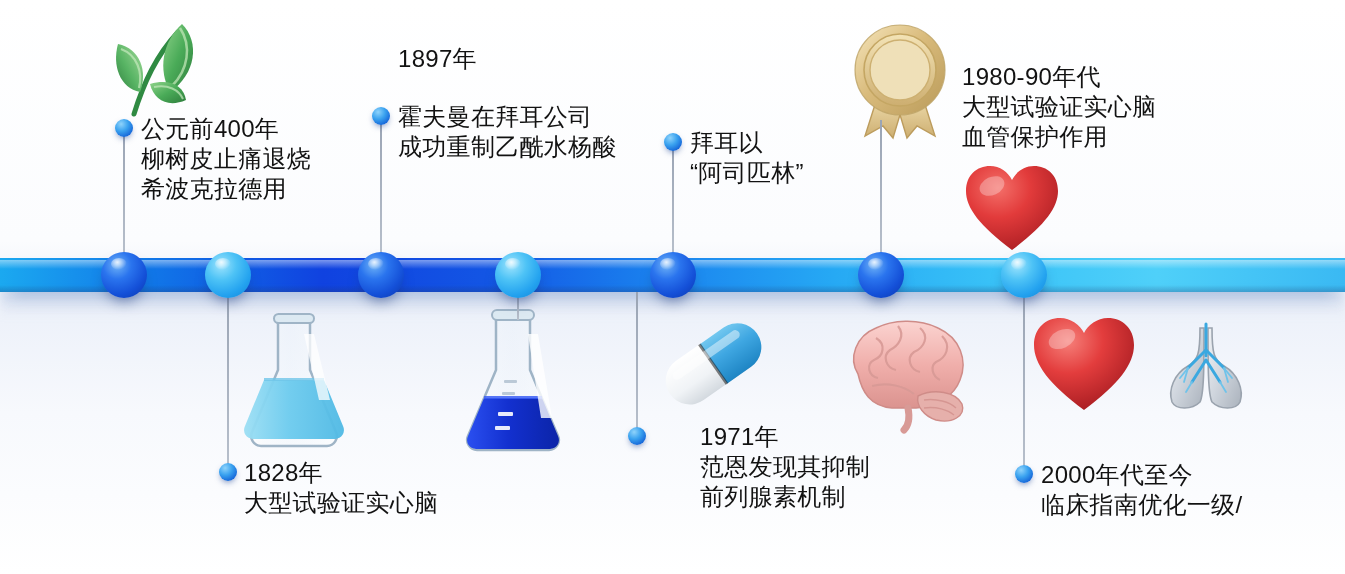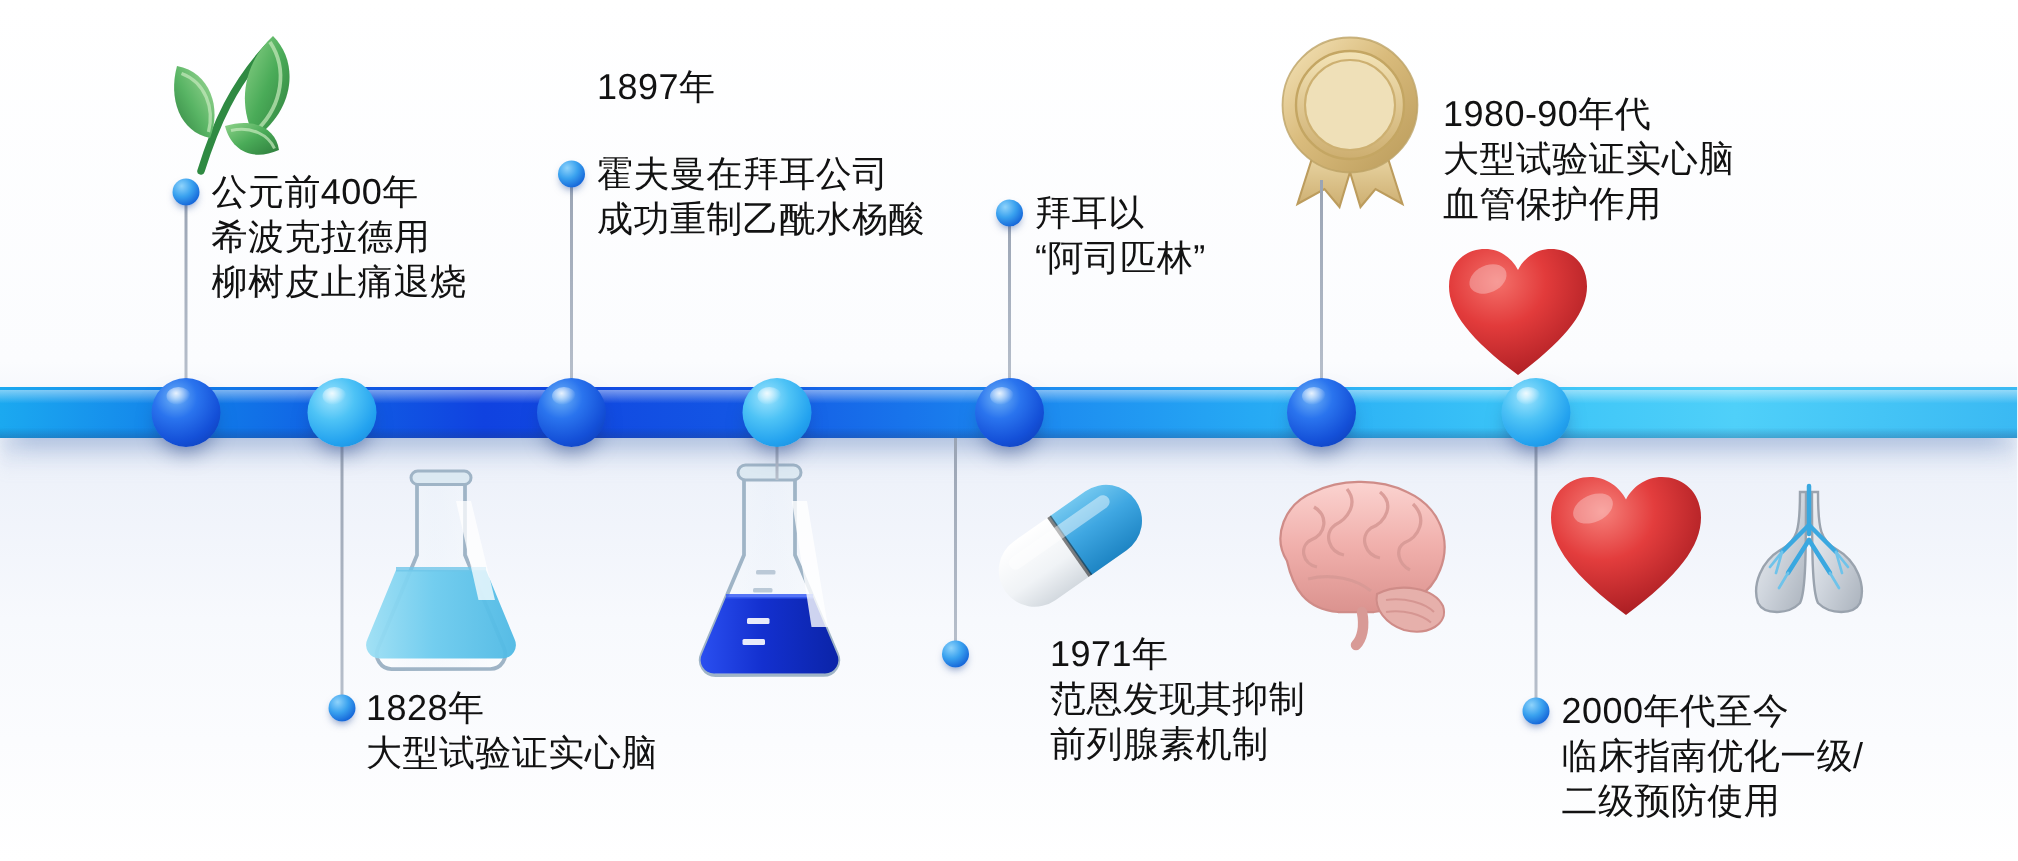--- a/index.html
+++ b/index.html
@@ -328,22 +328,22 @@
   <div class="node dark" style="left:124px;top:275px;"></div>
   <div class="node light" style="left:228px;top:275px;"></div>
   <div class="node dark" style="left:381px;top:275px;"></div>
   <div class="node light" style="left:518px;top:275px;"></div>
   <div class="node dark" style="left:673px;top:275px;"></div>
   <div class="node dark" style="left:881px;top:275px;"></div>
   <div class="node light" style="left:1024px;top:275px;"></div>
 
   <div class="label" style="left:141px;top:114px;">
     <span class="ln">公元前400年</span>
+    <span class="ln">柳树皮止痛退烧</span>
     <span class="ln">希波克拉德用</span>
-    <span class="ln">柳树皮止痛退烧</span>
   </div>
 
   <div class="label" style="left:244px;top:458px;">
     <span class="ln">1828年</span>
     <span class="ln">大型试验证实心脑</span>
   </div>
 
   <div class="label" style="left:398px;top:44px;">
     <span class="ln">1897年</span>
   </div>
@@ -365,16 +365,15 @@
 
   <div class="label" style="left:962px;top:50px;margin-top:12px;">
     <span class="ln">1980-90年代</span>
     <span class="ln">大型试验证实心脑</span>
     <span class="ln">血管保护作用</span>
   </div>
 
   <div class="label" style="left:1041px;top:460px;">
     <span class="ln">2000年代至今</span>
     <span class="ln">临床指南优化一级/</span>
-    <span class="ln">二级预防使用</span>
   </div>
 
 </div>
 
 </body></html>

